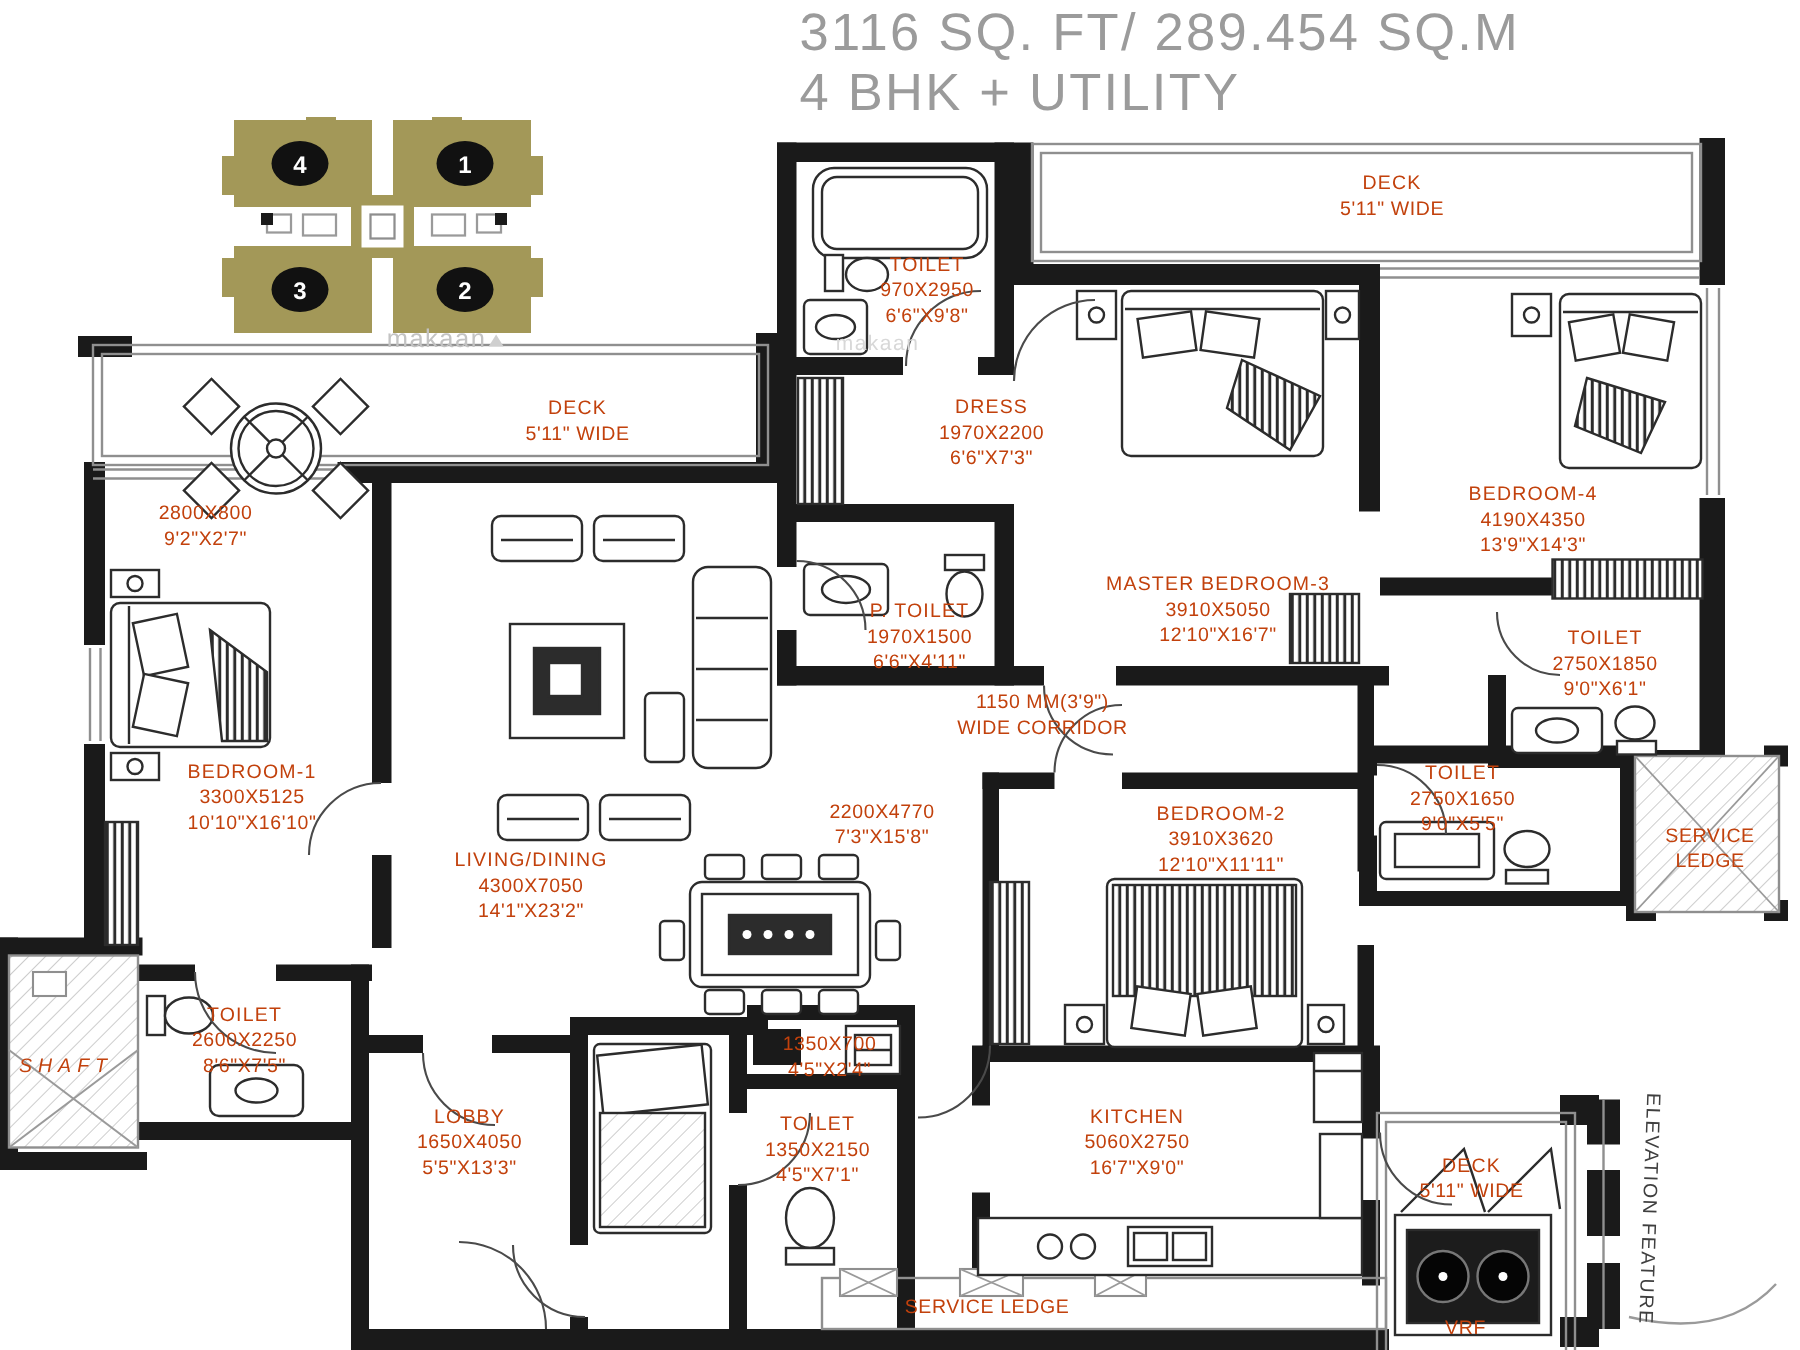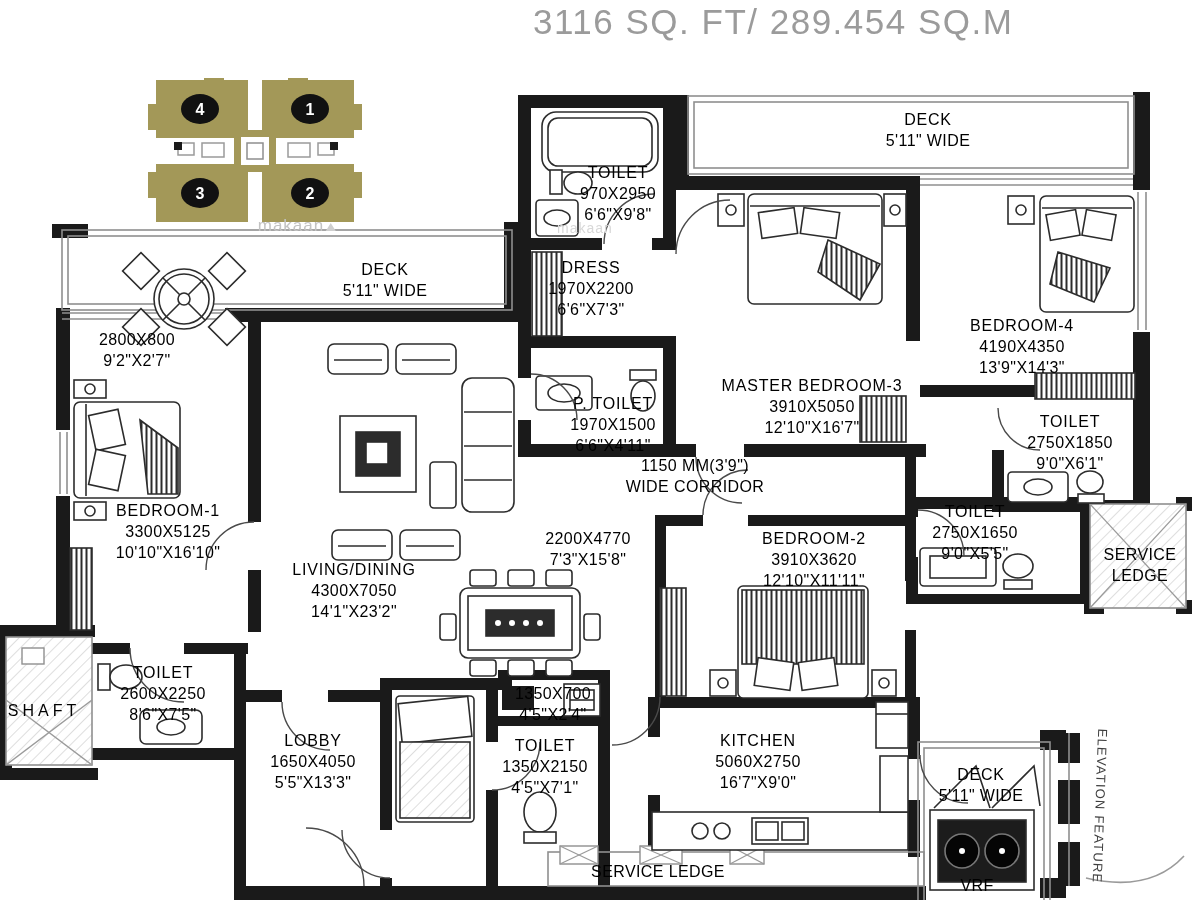--- a/index.html
+++ b/index.html
@@ -1,40 +1,41 @@
 <!DOCTYPE html>
 <html><head>
 <meta charset="utf-8">
 <style>
   html,body{margin:0;padding:0;background:#e8e8e8;}
   #stage{position:relative;width:1200px;height:900px;background:#ffffff;overflow:hidden;
          font-family:"Liberation Sans", sans-serif;}
   svg{position:absolute;left:0;top:0;}
   
-  .lbl{position:absolute;transform:translate(-50%,-50%);text-align:center;color:#000000;
-       font-size:16px;line-height:1.3;letter-spacing:.4px;white-space:nowrap;z-index:5;}
+  .lbl{position:absolute;transform:translate(-50%,-50%);text-align:center;color:#c2410c;
+       font-size:13px;line-height:1.3;letter-spacing:.4px;white-space:nowrap;z-index:5;}
   .lbl span{display:block;}
   .lbl .nm{letter-spacing:.8px;}
   #title{position:absolute;left:533px;top:2px;color:#9b9b9b;font-size:35px;line-height:1.13;
          letter-spacing:1.5px;z-index:6;}
-  #shaft-lbl{letter-spacing:4px;}
+  #shaft-lbl{letter-spacing:4px;font-style:italic;}
   #elev-lbl{transform:translate(-50%,-50%) rotate(92deg);letter-spacing:1.2px;font-size:13px;color:#3f3f3f;}
   .wm{position:absolute;transform:translate(-50%,-50%);color:#c3c3c3;font-size:17px;
       letter-spacing:1px;z-index:4;font-style:normal;text-align:right;}
   .wm.faint{color:#d8d8d8;font-size:14px;}
   .wm .tri{display:inline-block;width:0;height:0;border-left:5px solid transparent;
       border-right:5px solid transparent;border-bottom:8px solid #cfcfcf;margin-left:2px;}
 </style>
 </head>
 <body>
 
 <div id="stage">
 
   <div id="title">
     <div>3116 SQ. FT/ 289.454 SQ.M</div>
+    <div>4 BHK + UTILITY</div>
   </div>
 
   <svg style="left:148px;top:78px" width="214" height="146" viewBox="0 0 214 146">
     <g>
       <rect x="8" y="2" width="92" height="58" fill="#a39858"></rect>
       <rect x="114" y="2" width="92" height="58" fill="#a39858"></rect>
       <rect x="8" y="86" width="92" height="58" fill="#a39858"></rect>
       <rect x="114" y="86" width="92" height="58" fill="#a39858"></rect>
       <rect x="56" y="-2" width="20" height="8" fill="#a39858"></rect>
       <rect x="140" y="-2" width="20" height="8" fill="#a39858"></rect>
@@ -369,21 +370,21 @@
   </div>
   <div class="lbl" style="left:137px;top:351px">
     <span>2800X800</span>
     <span>9'2"X2'7"</span>
   </div>
   <div class="lbl" style="left:618px;top:194px">
     <span class="nm">TOILET</span>
     <span>970X2950</span>
     <span>6'6"X9'8"</span>
   </div>
-  <div class="lbl" style="left:591px;top:289px">
+  <div class="lbl" style="left:661px;top:289px">
     <span class="nm">DRESS</span>
     <span>1970X2200</span>
     <span>6'6"X7'3"</span>
   </div>
   <div class="lbl" style="left:928px;top:131px">
     <span class="nm">DECK</span>
     <span>5'11" WIDE</span>
   </div>
   <div class="lbl" style="left:1022px;top:347px">
     <span class="nm">BEDROOM-4</span>

